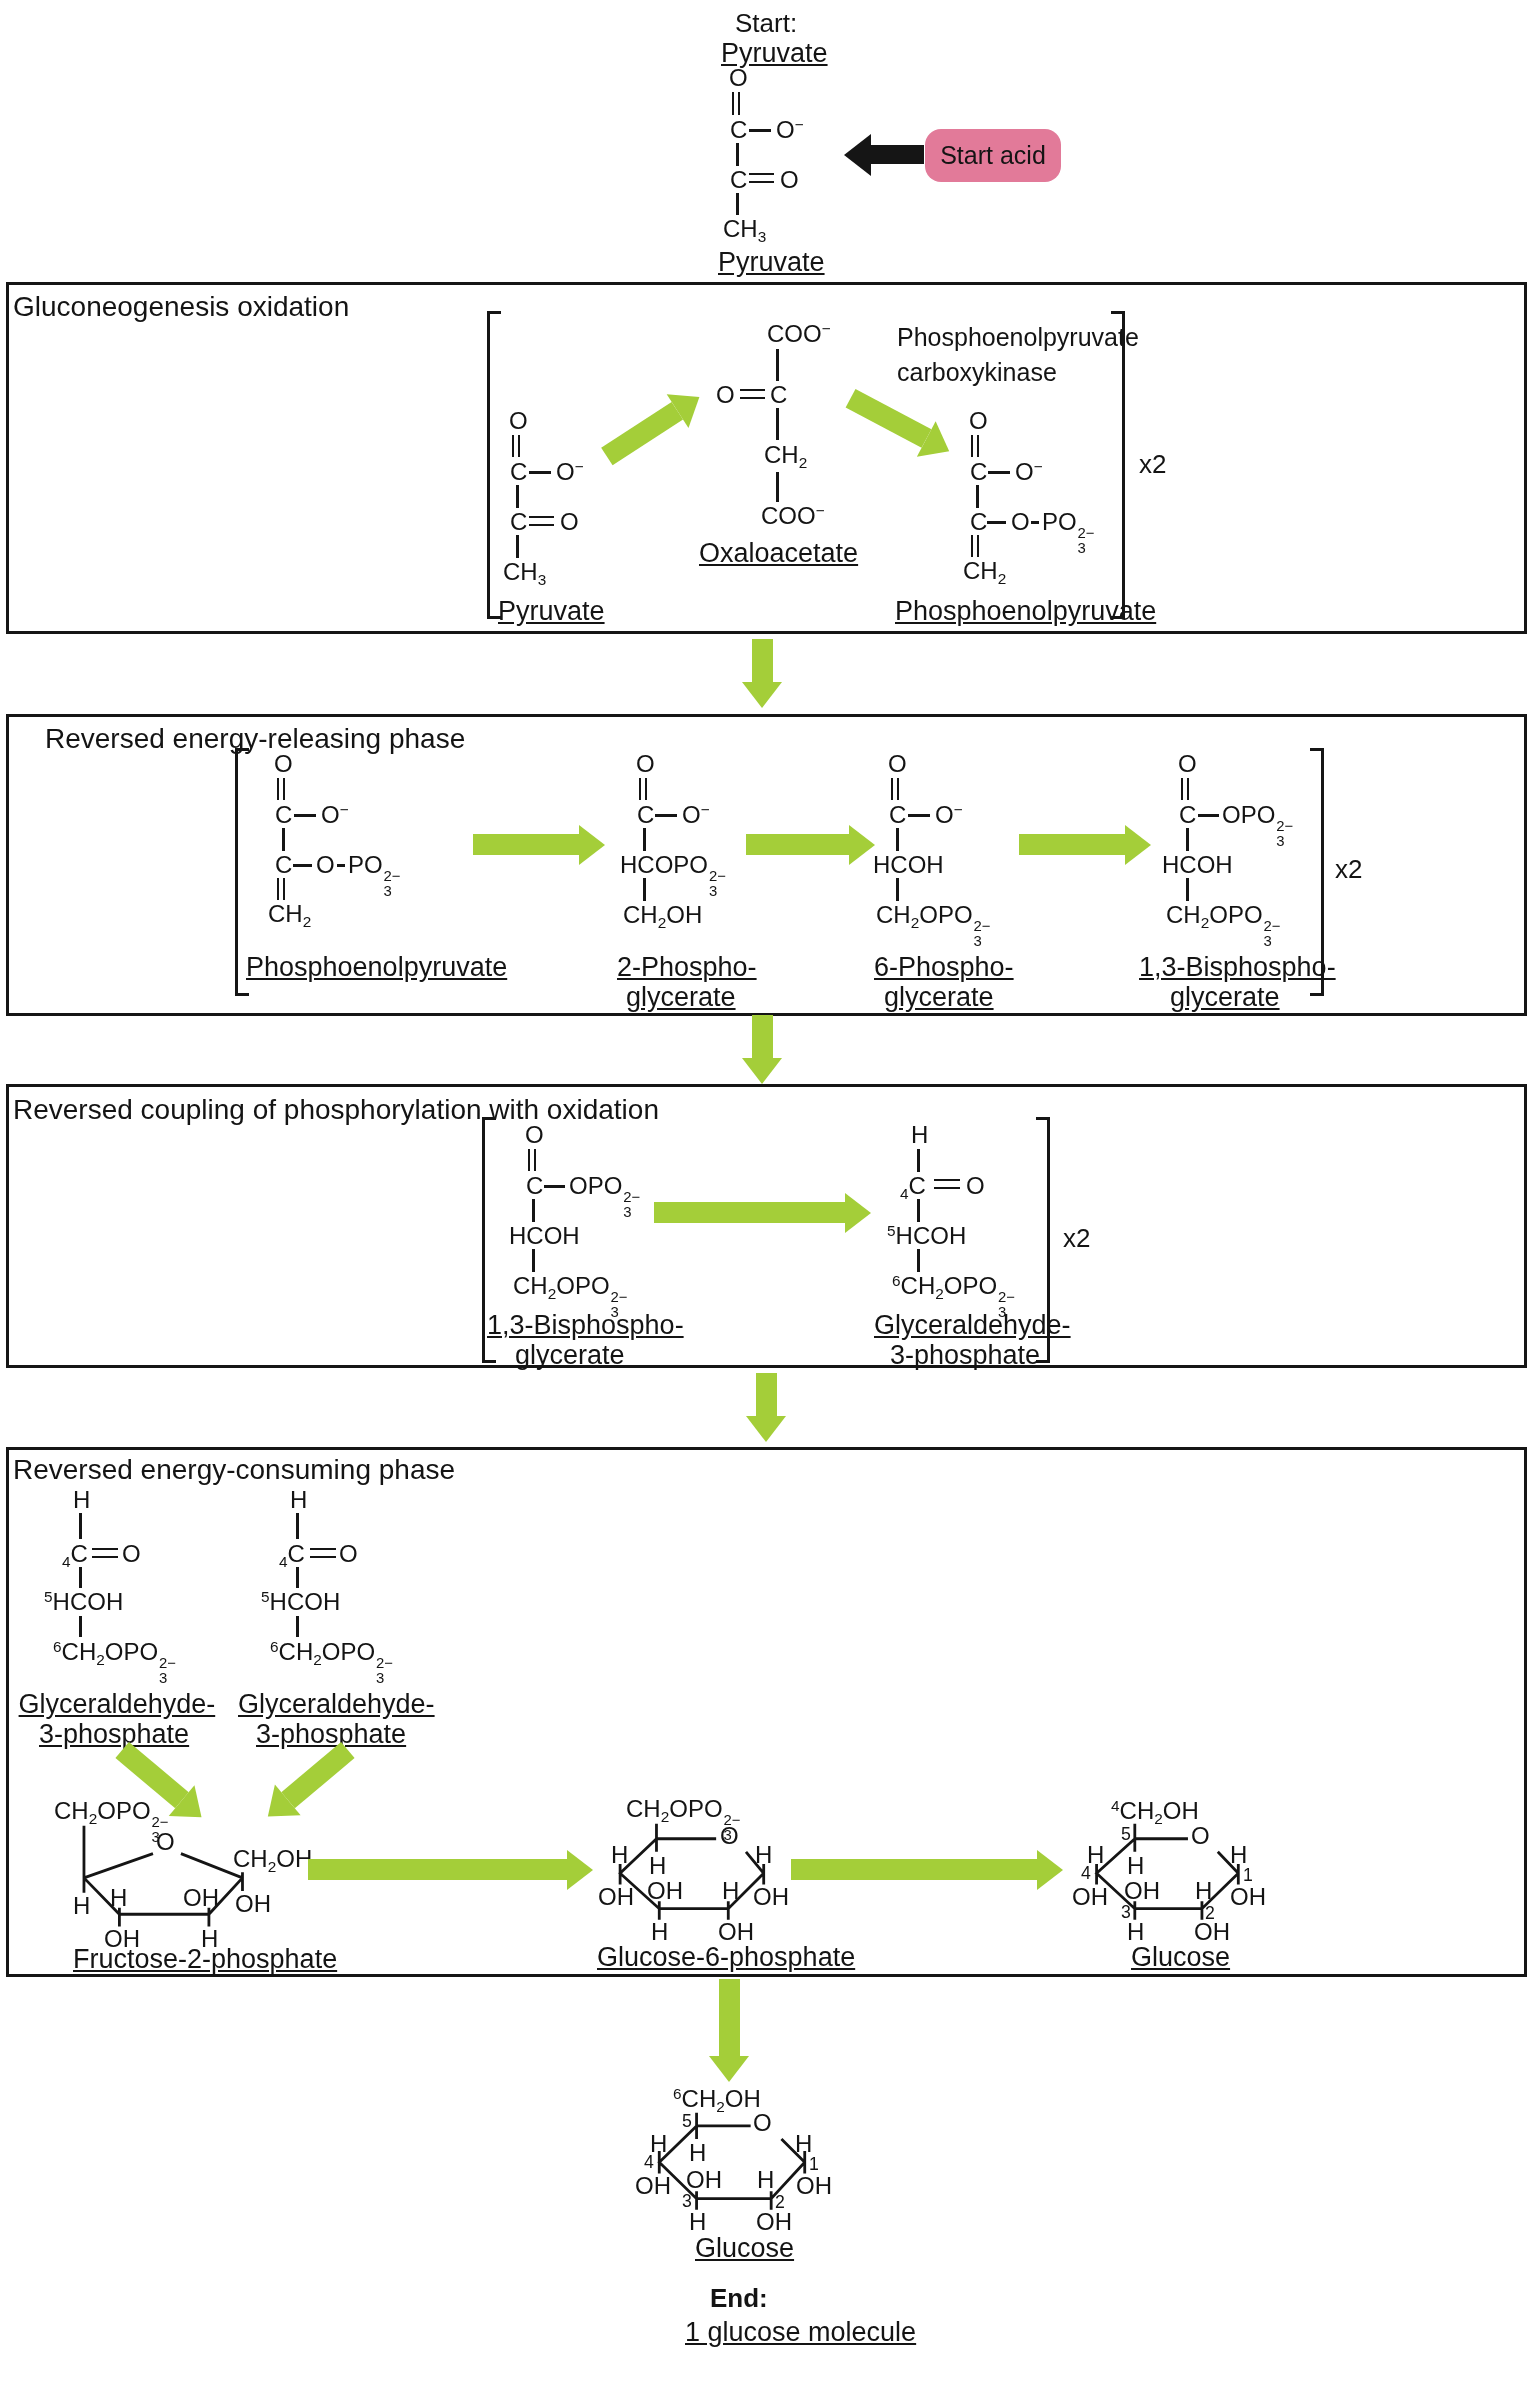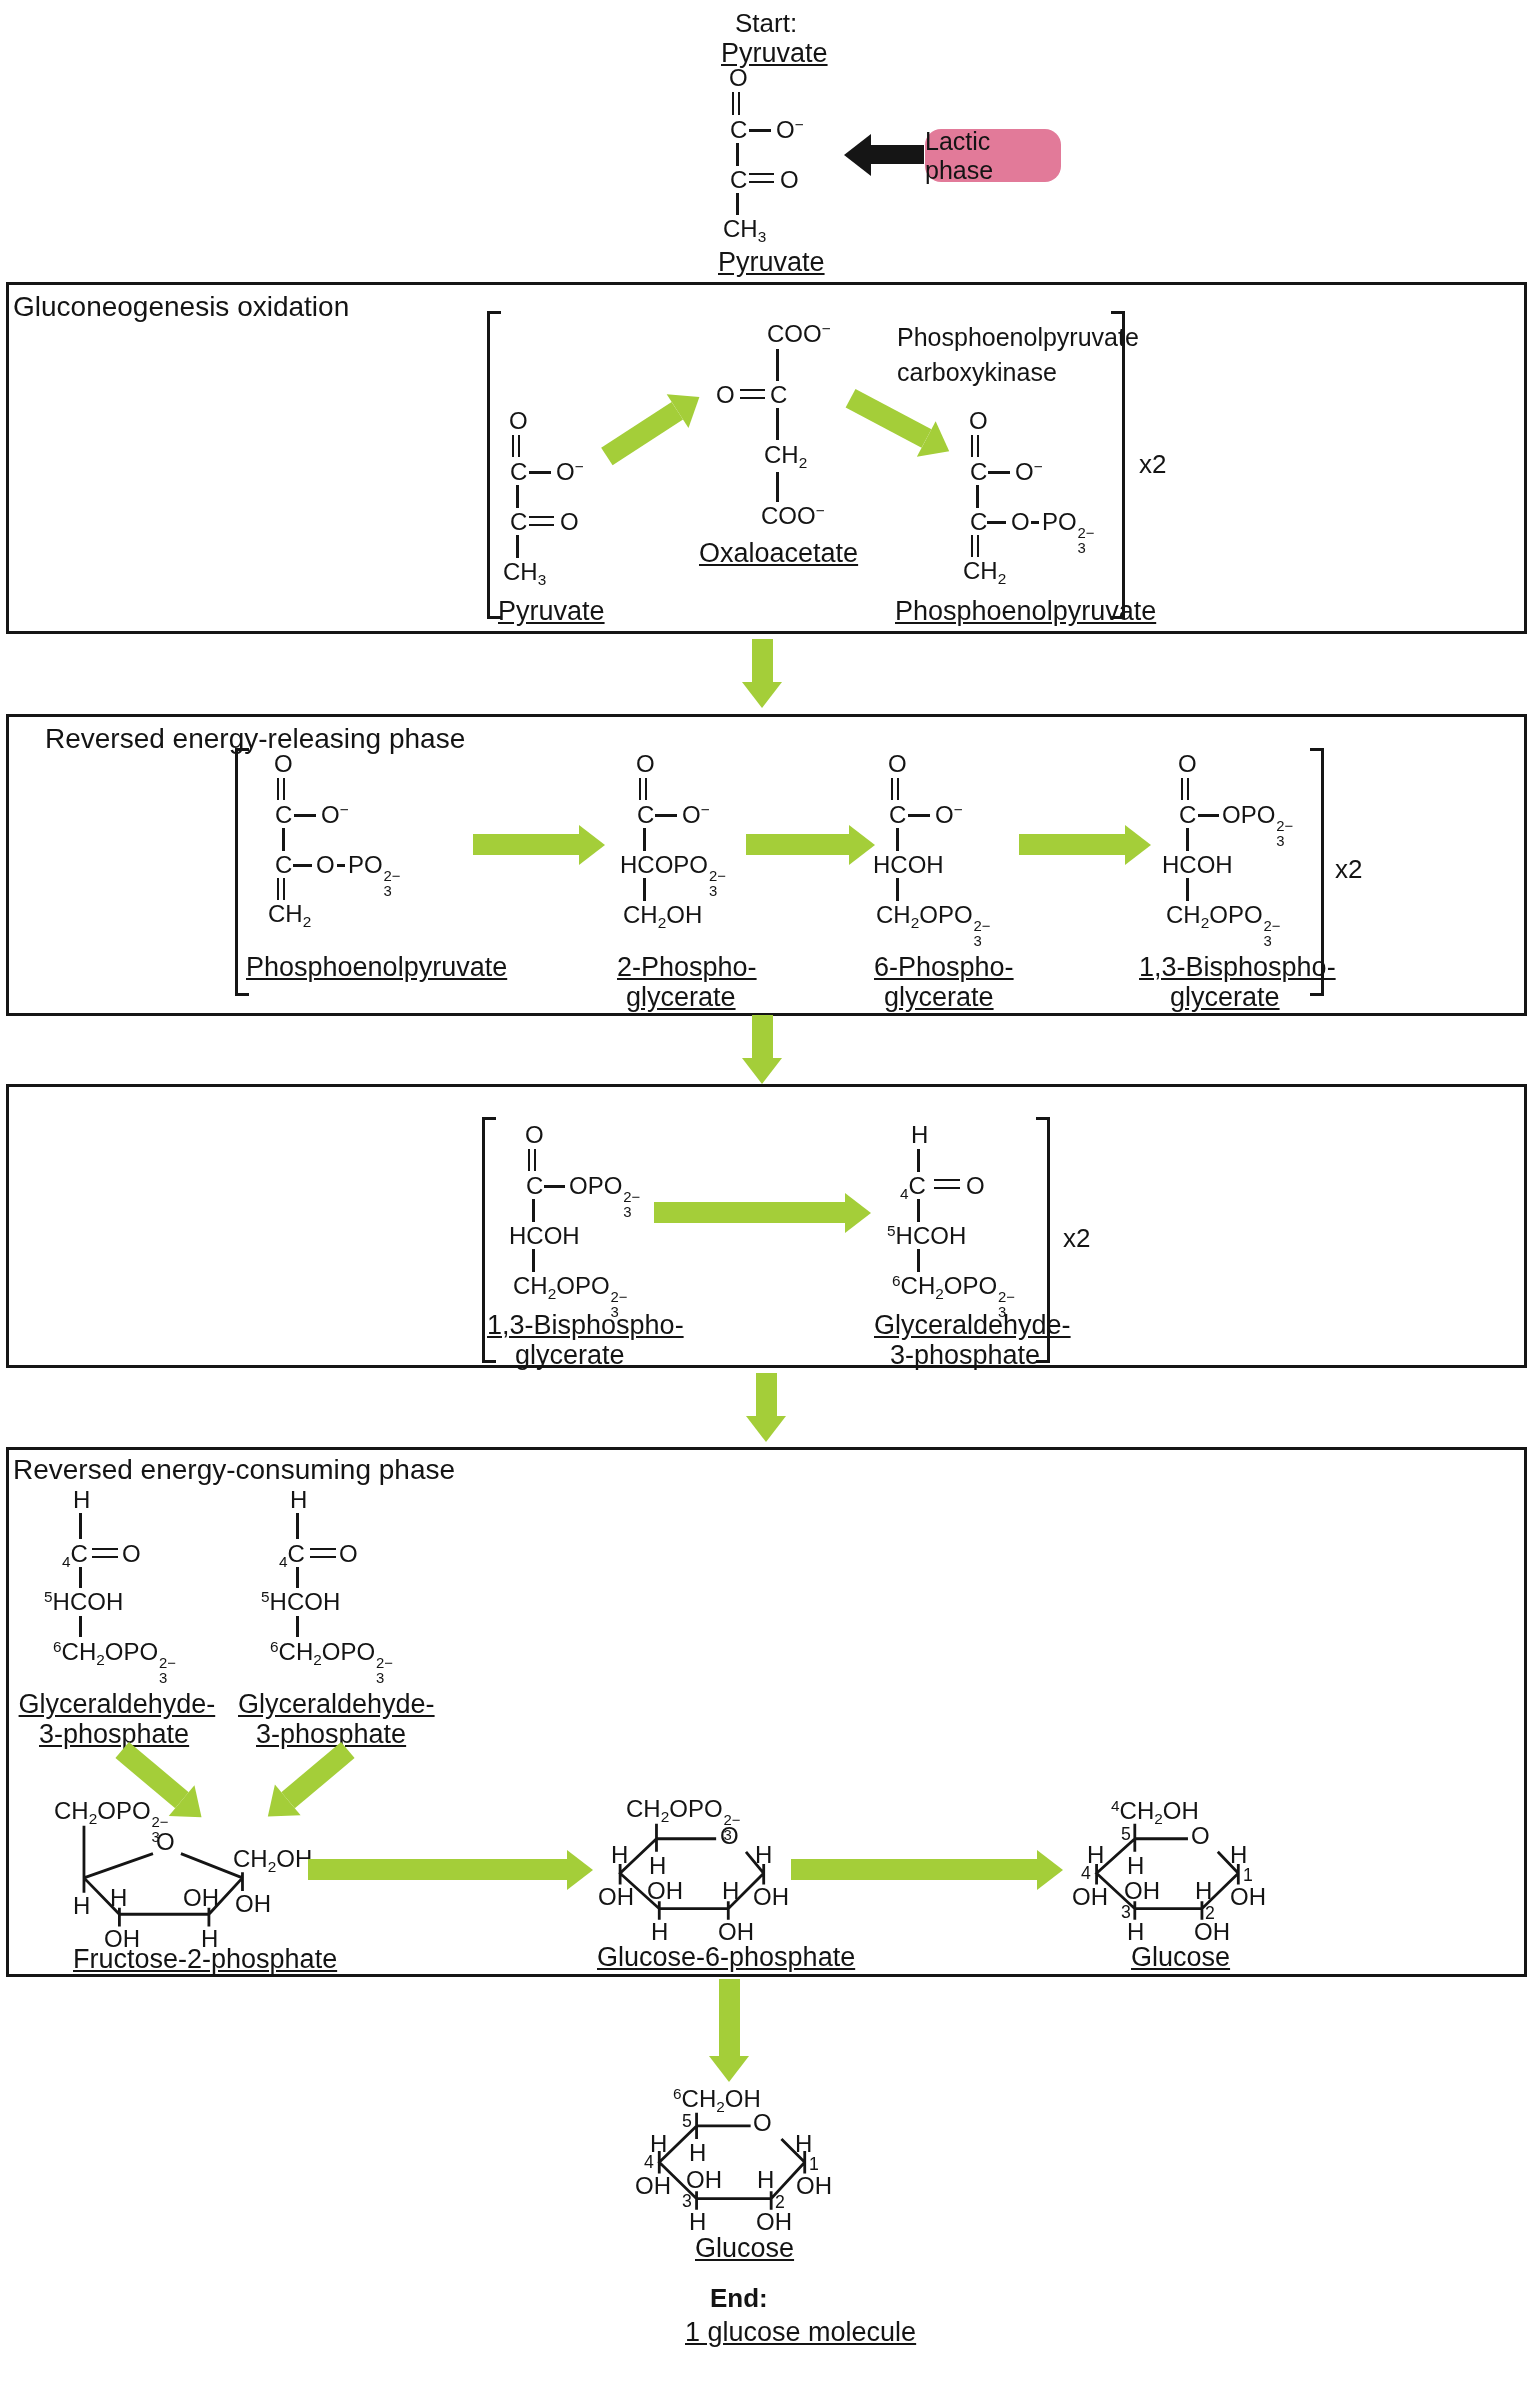--- a/index.html
+++ b/index.html
@@ -53,21 +53,21 @@
   <div class="at" style="left:780px;top:167px;">O</div>
   <div class="vb" style="left:736px;top:193px;height:22.4px;"></div>
   <div class="at" style="left:723px;top:216px;">CH<sub>3</sub></div>
   <div class="lb" style="left:718px;top:248px;">Pyruvate</div>
 
   <div class="ba" style="left:844px;top:132px;width:80px;">
     <div class="hd"></div>
     <div class="sh"></div>
   </div>
   <div class="pill" style="left:925px;top:129px;width:136px;height:53px;">
-    <span>Lactic phase</span>
+    <span>Start acid</span>
   </div>
 
   <div class="bx" style="top:282px;height:352px;"></div>
   <div class="ti" style="left:13px;top:291px;">Gluconeogenesis oxidation</div>
 
   <div class="brk o" style="left:487px;top:311px;height:308px;"></div>
 
   <div class="at" style="left:509px;top:408px;">O</div>
   <div class="vb2" style="left:512px;top:435px;height:22.4px;"></div>
   <div class="at" style="left:510px;top:459px;">C</div>
@@ -219,20 +219,21 @@
 
   <div class="brk c" style="left:1310px;top:748px;height:248px;"></div>
   <div class="x2" style="left:1335px;top:854px;">x2</div>
 
   <div class="ga" style="left:728px;top:1029px;width:69px;transform:rotate(90deg);">
     <div class="sh"></div>
       <div class="hd"></div>
   </div>
 
   <div class="bx" style="top:1084px;height:284px;"></div>
+  <div class="ti" style="left:13px;top:1094px;">Reversed coupling of phosphorylation with oxidation</div>
 
   <div class="brk o" style="left:482px;top:1117px;height:246px;"></div>
 
   <div class="at" style="left:525px;top:1122px;">O</div>
   <div class="vb2" style="left:528px;top:1149px;height:22.4px;"></div>
   <div class="at" style="left:526px;top:1173px;">C</div>
   <div class="hb" style="left:544px;top:1185px;width:20.5px;"></div>
   <div class="at" style="left:569px;top:1173px;">OPO<span class="stk">
         <span>2−</span>
         <span>3</span>

